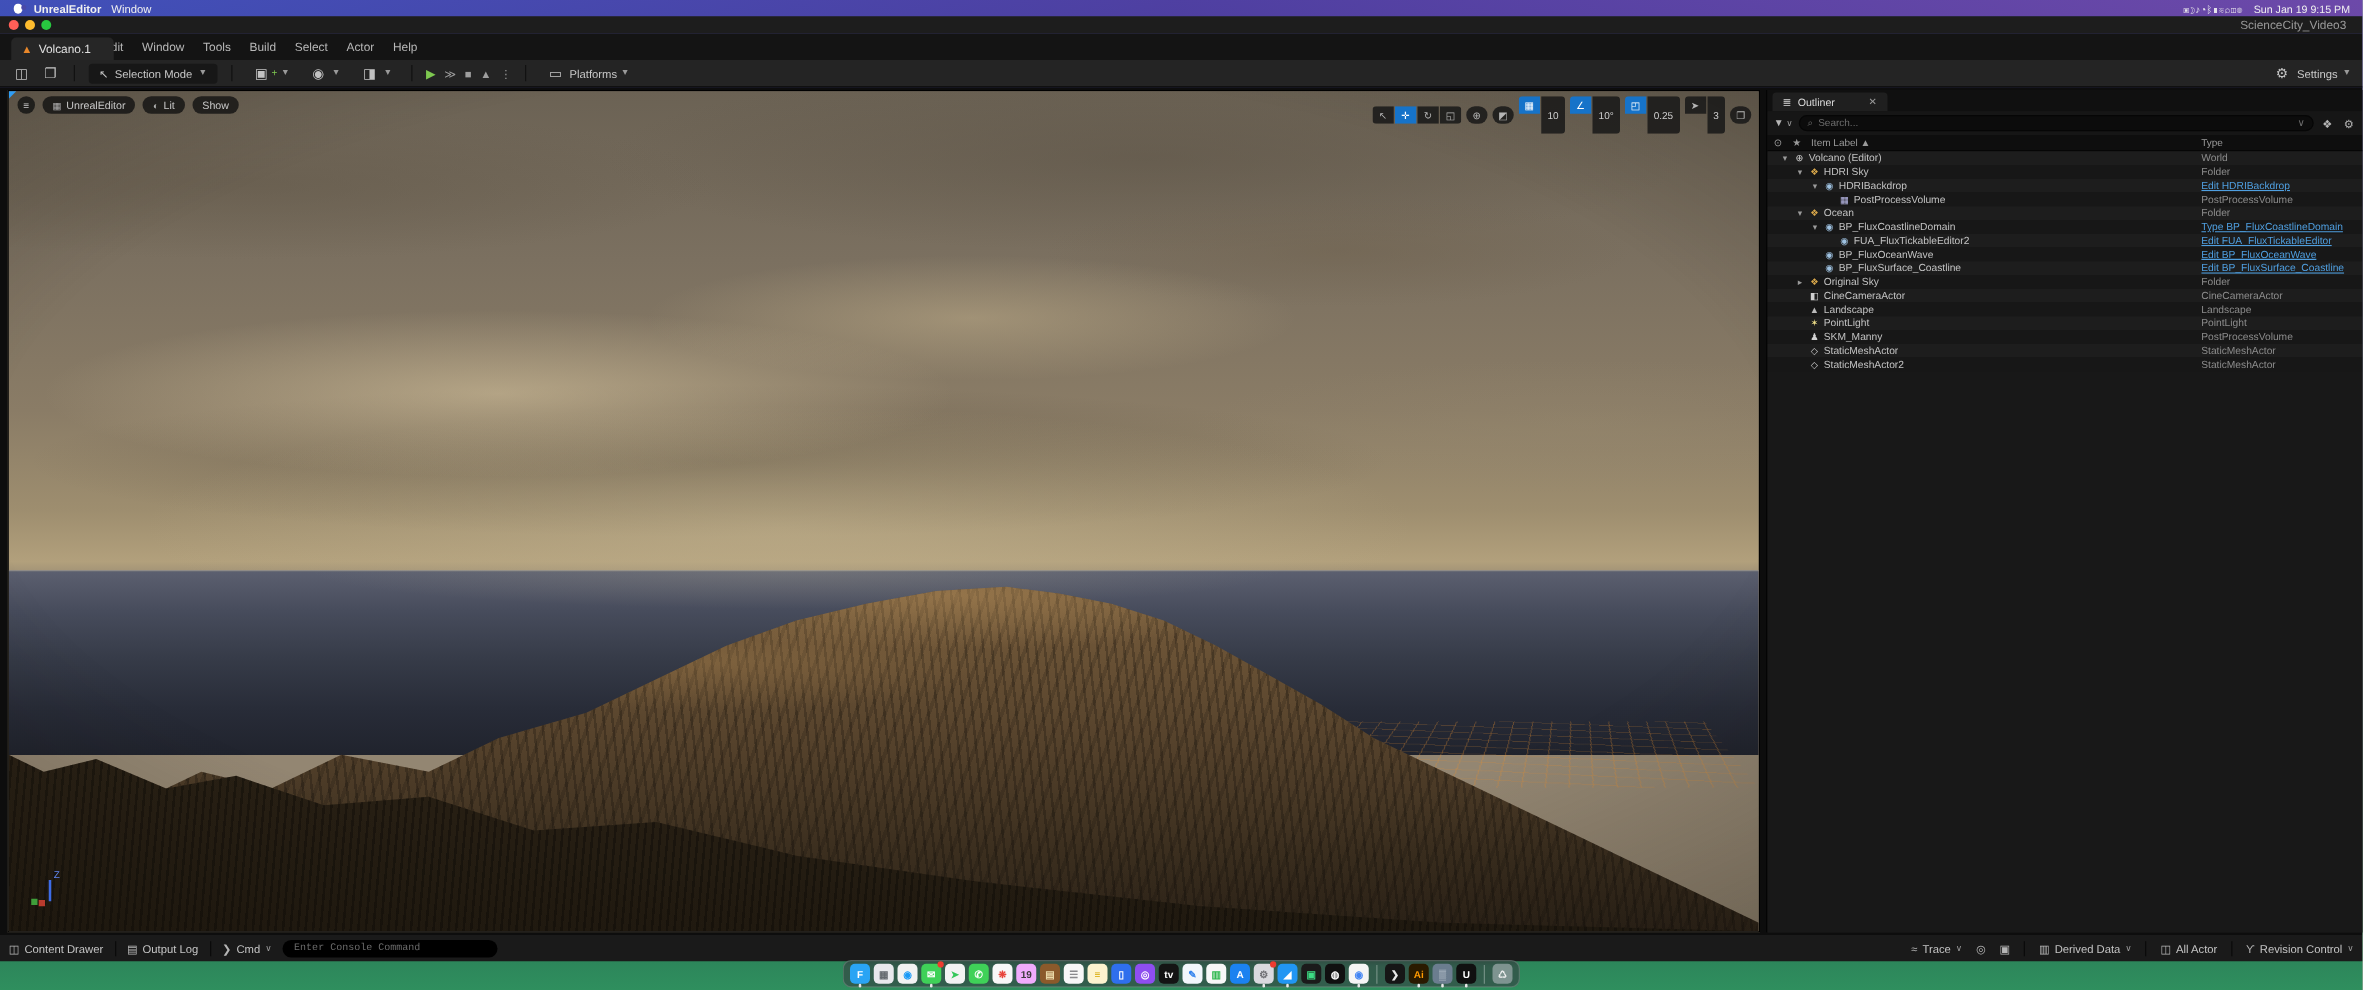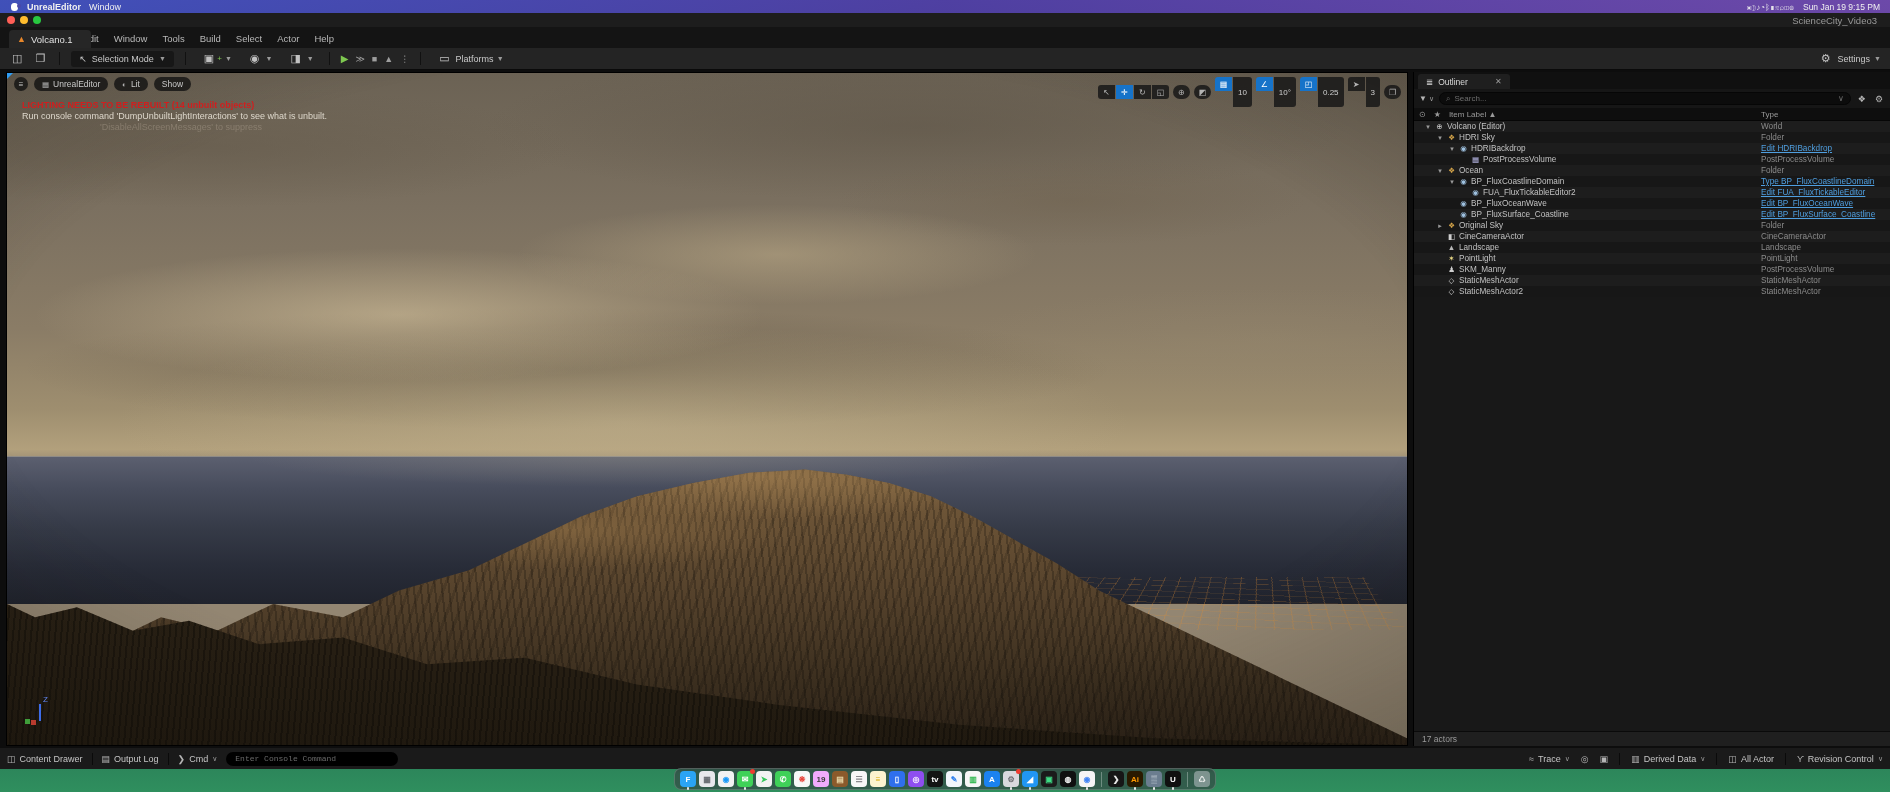--- a/index.html
+++ b/index.html
@@ -254,25 +254,20 @@
         </span>
       <span class="vp-pill">
           <span class="pic">◐</span>
           <span>Lit</span>
         </span>
       <span class="vp-pill">
           <span>Show</span>
         </span>
     </div>
 
-    <div class="warning">
-      <div class="w1">LIGHTING NEEDS TO BE REBUILT (14 unbuilt objects)</div>
-      <div class="w2">Run console command 'DumpUnbuiltLightInteractions' to see what is unbuilt.</div>
-      <div class="w3">'DisableAllScreenMessages' to suppress</div>
-    </div>
 
     <div class="vp-tools">
       <div class="vt-group">
         <span class="vt-btn">↖</span>
         <span class="vt-btn active">✛</span>
         <span class="vt-btn">↻</span>
         <span class="vt-btn">◱</span>
       </div>
       <span class="vt-btn vt-round">⊕</span>
       <span class="vt-btn vt-round">◩</span>
@@ -472,23 +467,20 @@
         <div class="ol-row d1 leaf" title="StaticMeshActor2">
           <span class="ol-label">
             <span class="arrow"></span>
             <span class="ric ic-mesh">◇</span>
             <span>StaticMeshActor2</span>
           </span>
           <span class="ol-type plain">StaticMeshActor</span>
         </div>
       </div>
     <div class="ol-fill"></div>
-    <div class="ol-footer">
-      <span>17 actors</span>
-    </div>
   </div>
 </div>
 
 <div class="statusbar">
   <span class="sb-btn">
       <span class="sb-ico">◫</span>
       <span>Content Drawer</span>
     </span>
   <span class="sb-sep"></span>
   <span class="sb-btn">

